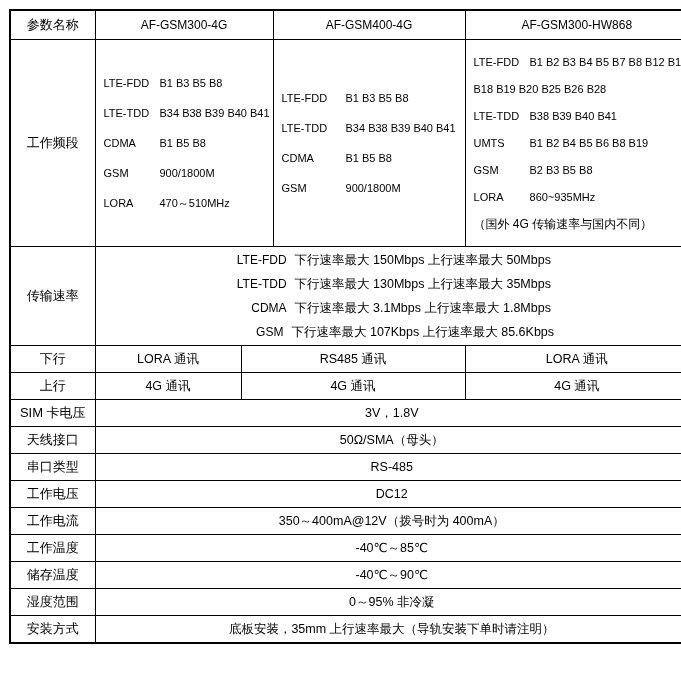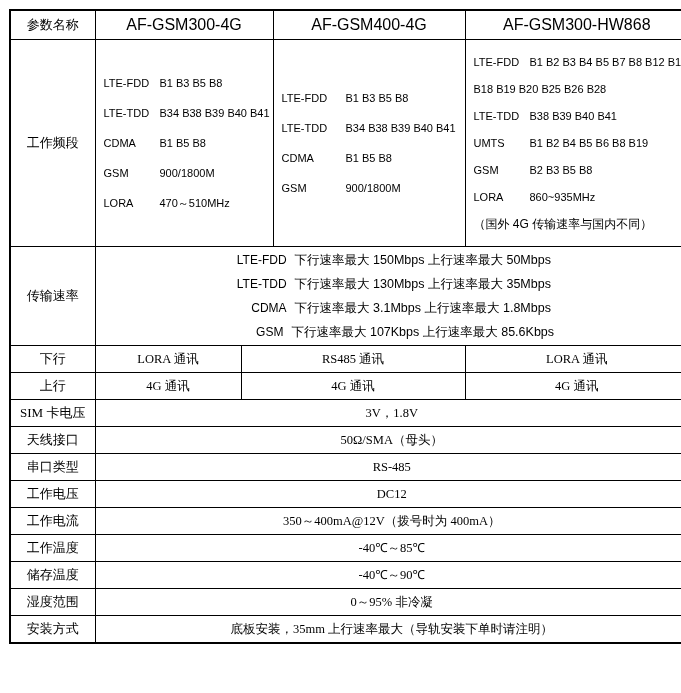--- a/index.html
+++ b/index.html
@@ -1,24 +1,24 @@
 <!DOCTYPE html>
 <html><head>
 <meta charset="utf-8">
 <style>
   html,body{margin:0;padding:0;background:#ffffff;color:#000;}
   body{font-family:"Liberation Sans","DejaVu Sans",sans-serif;font-size:13px;}
   table{border-collapse:collapse;table-layout:fixed;width:679px;margin:9px;border:2px solid #000;}
   td{border:1px solid #000;text-align:center;vertical-align:middle;padding:0;overflow:hidden;}
   .lab{font-size:13px;}
-  tr.r-head td{height:28px;font-size:16px;}
+  tr.r-head td{height:28px;font-size:12px;}
   tr.r-head td.lab{font-size:13px;}
   tr.r-freq td{height:206px;}
   tr.r-rate td{height:98px;}
-  tr.r-sm td{height:26px;font-family:Liberation Serif, serif;}
+  tr.r-sm td{height:26px;}
   .freq-cell{text-align:left;font-size:11px;}
   .bl{display:flex;padding-left:8px;white-space:nowrap;}
   .c2 .bl,.c3 .bl{line-height:30px;}
   .c4 .bl{line-height:27px;}
   .bname{flex:0 0 56px;}
   .c3 .bname{flex:0 0 64px;}
   .cont{padding-left:8px;line-height:27px;white-space:nowrap;}
   .freq-note{padding-left:8px;line-height:27px;font-size:12px;white-space:nowrap;}
   .rate-cell{font-size:12.5px;}
   .rate-line{display:flex;justify-content:center;gap:8px;line-height:24px;white-space:nowrap;}

